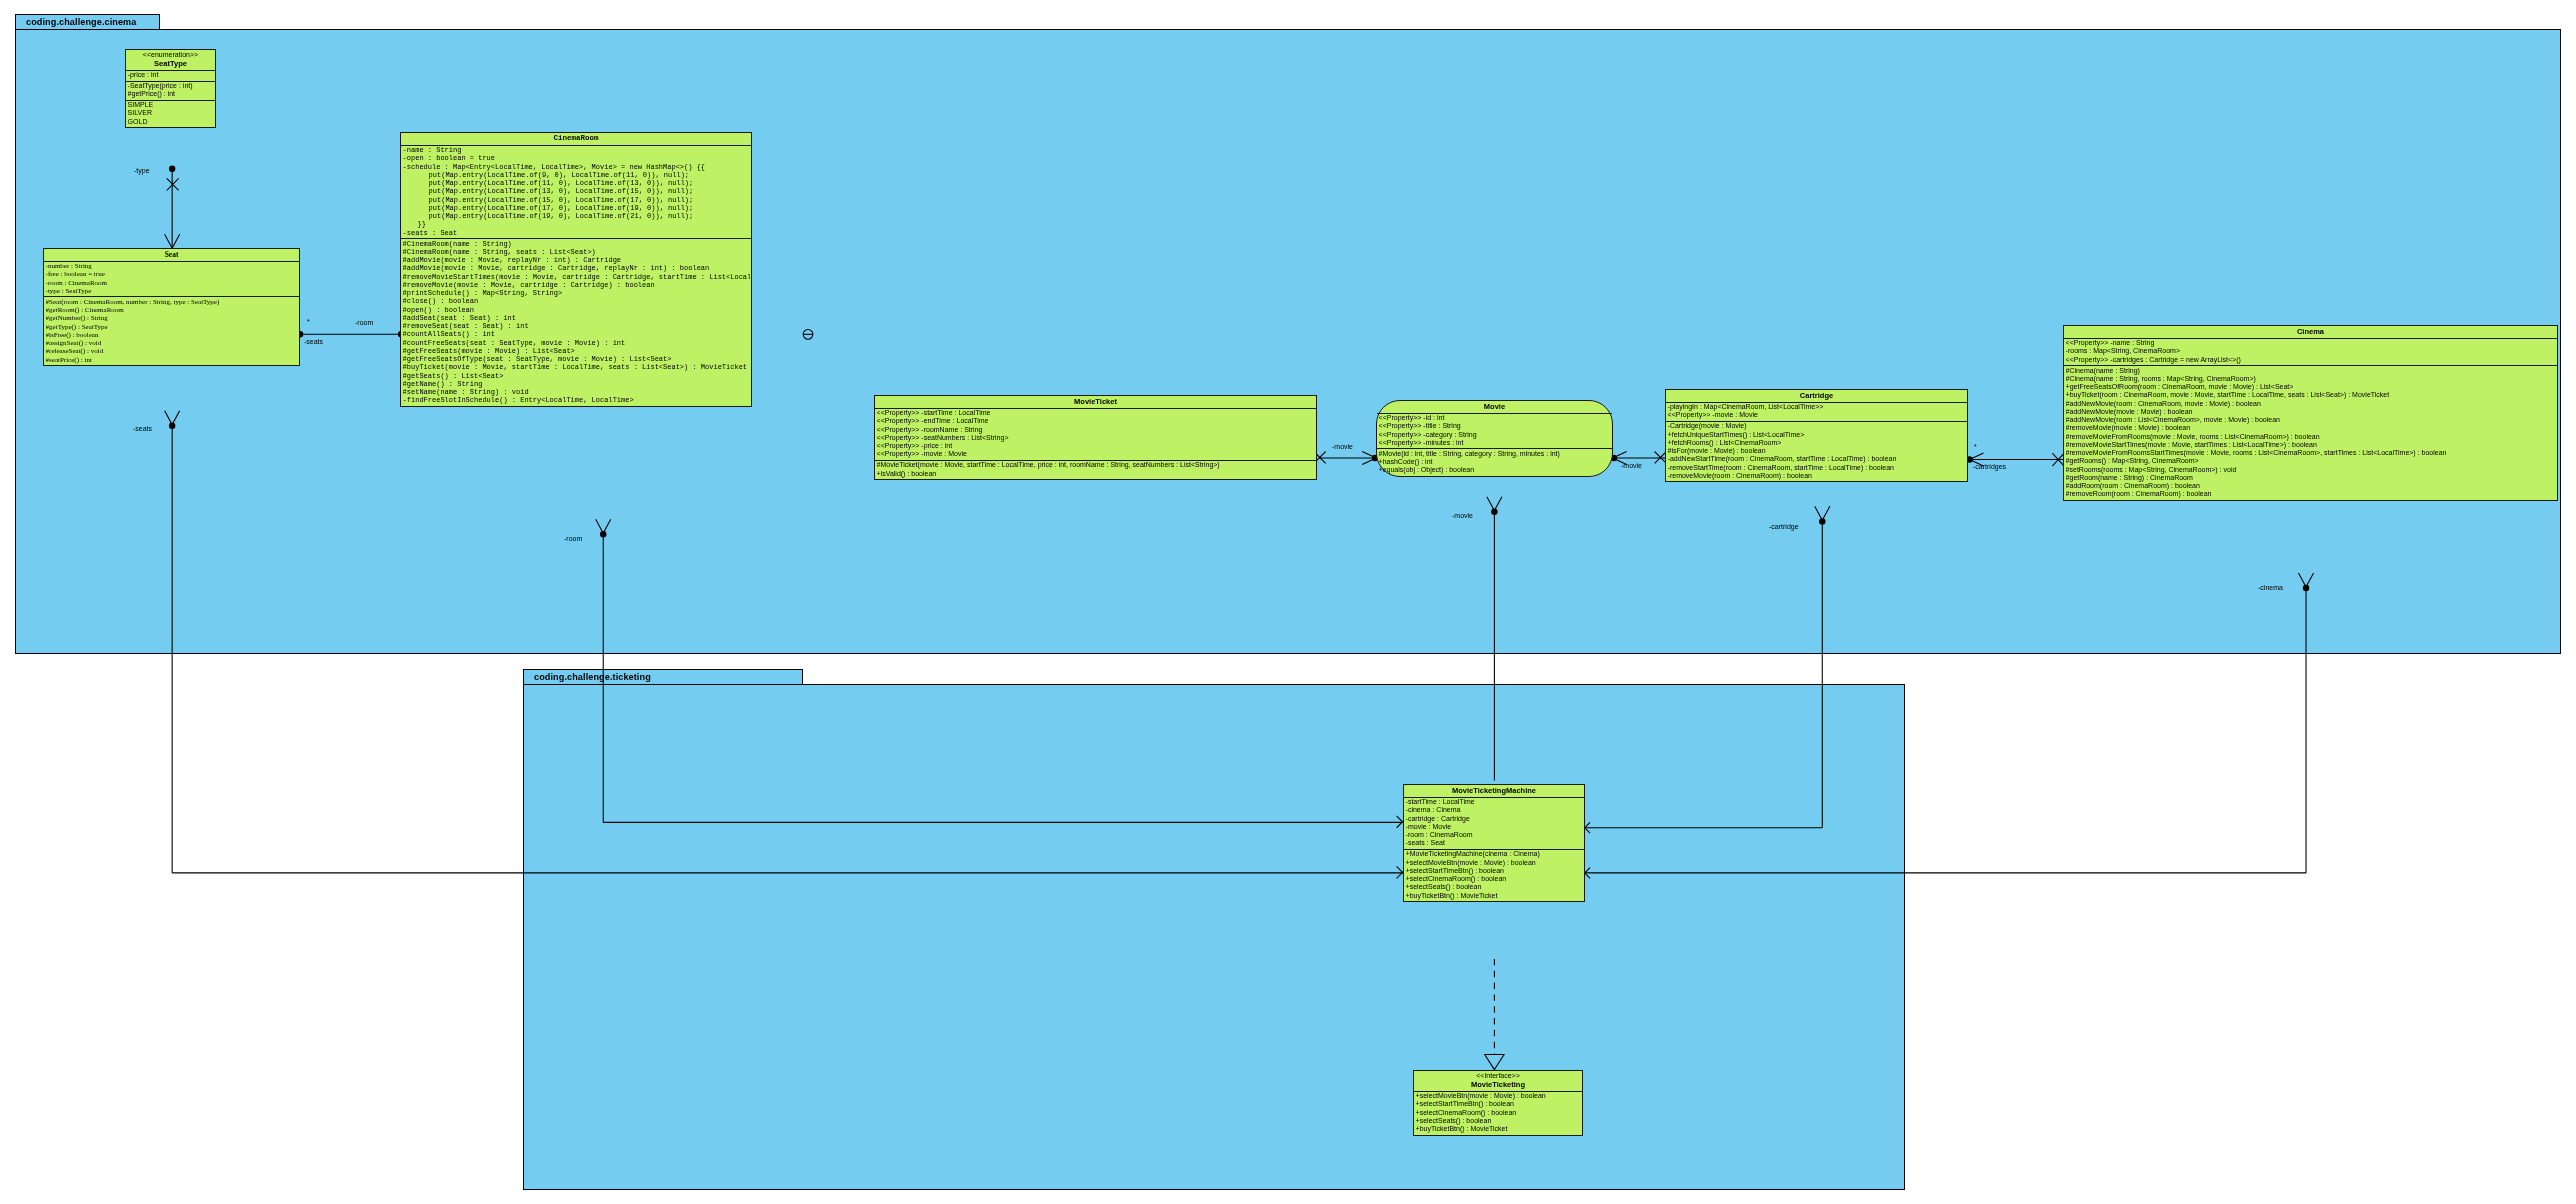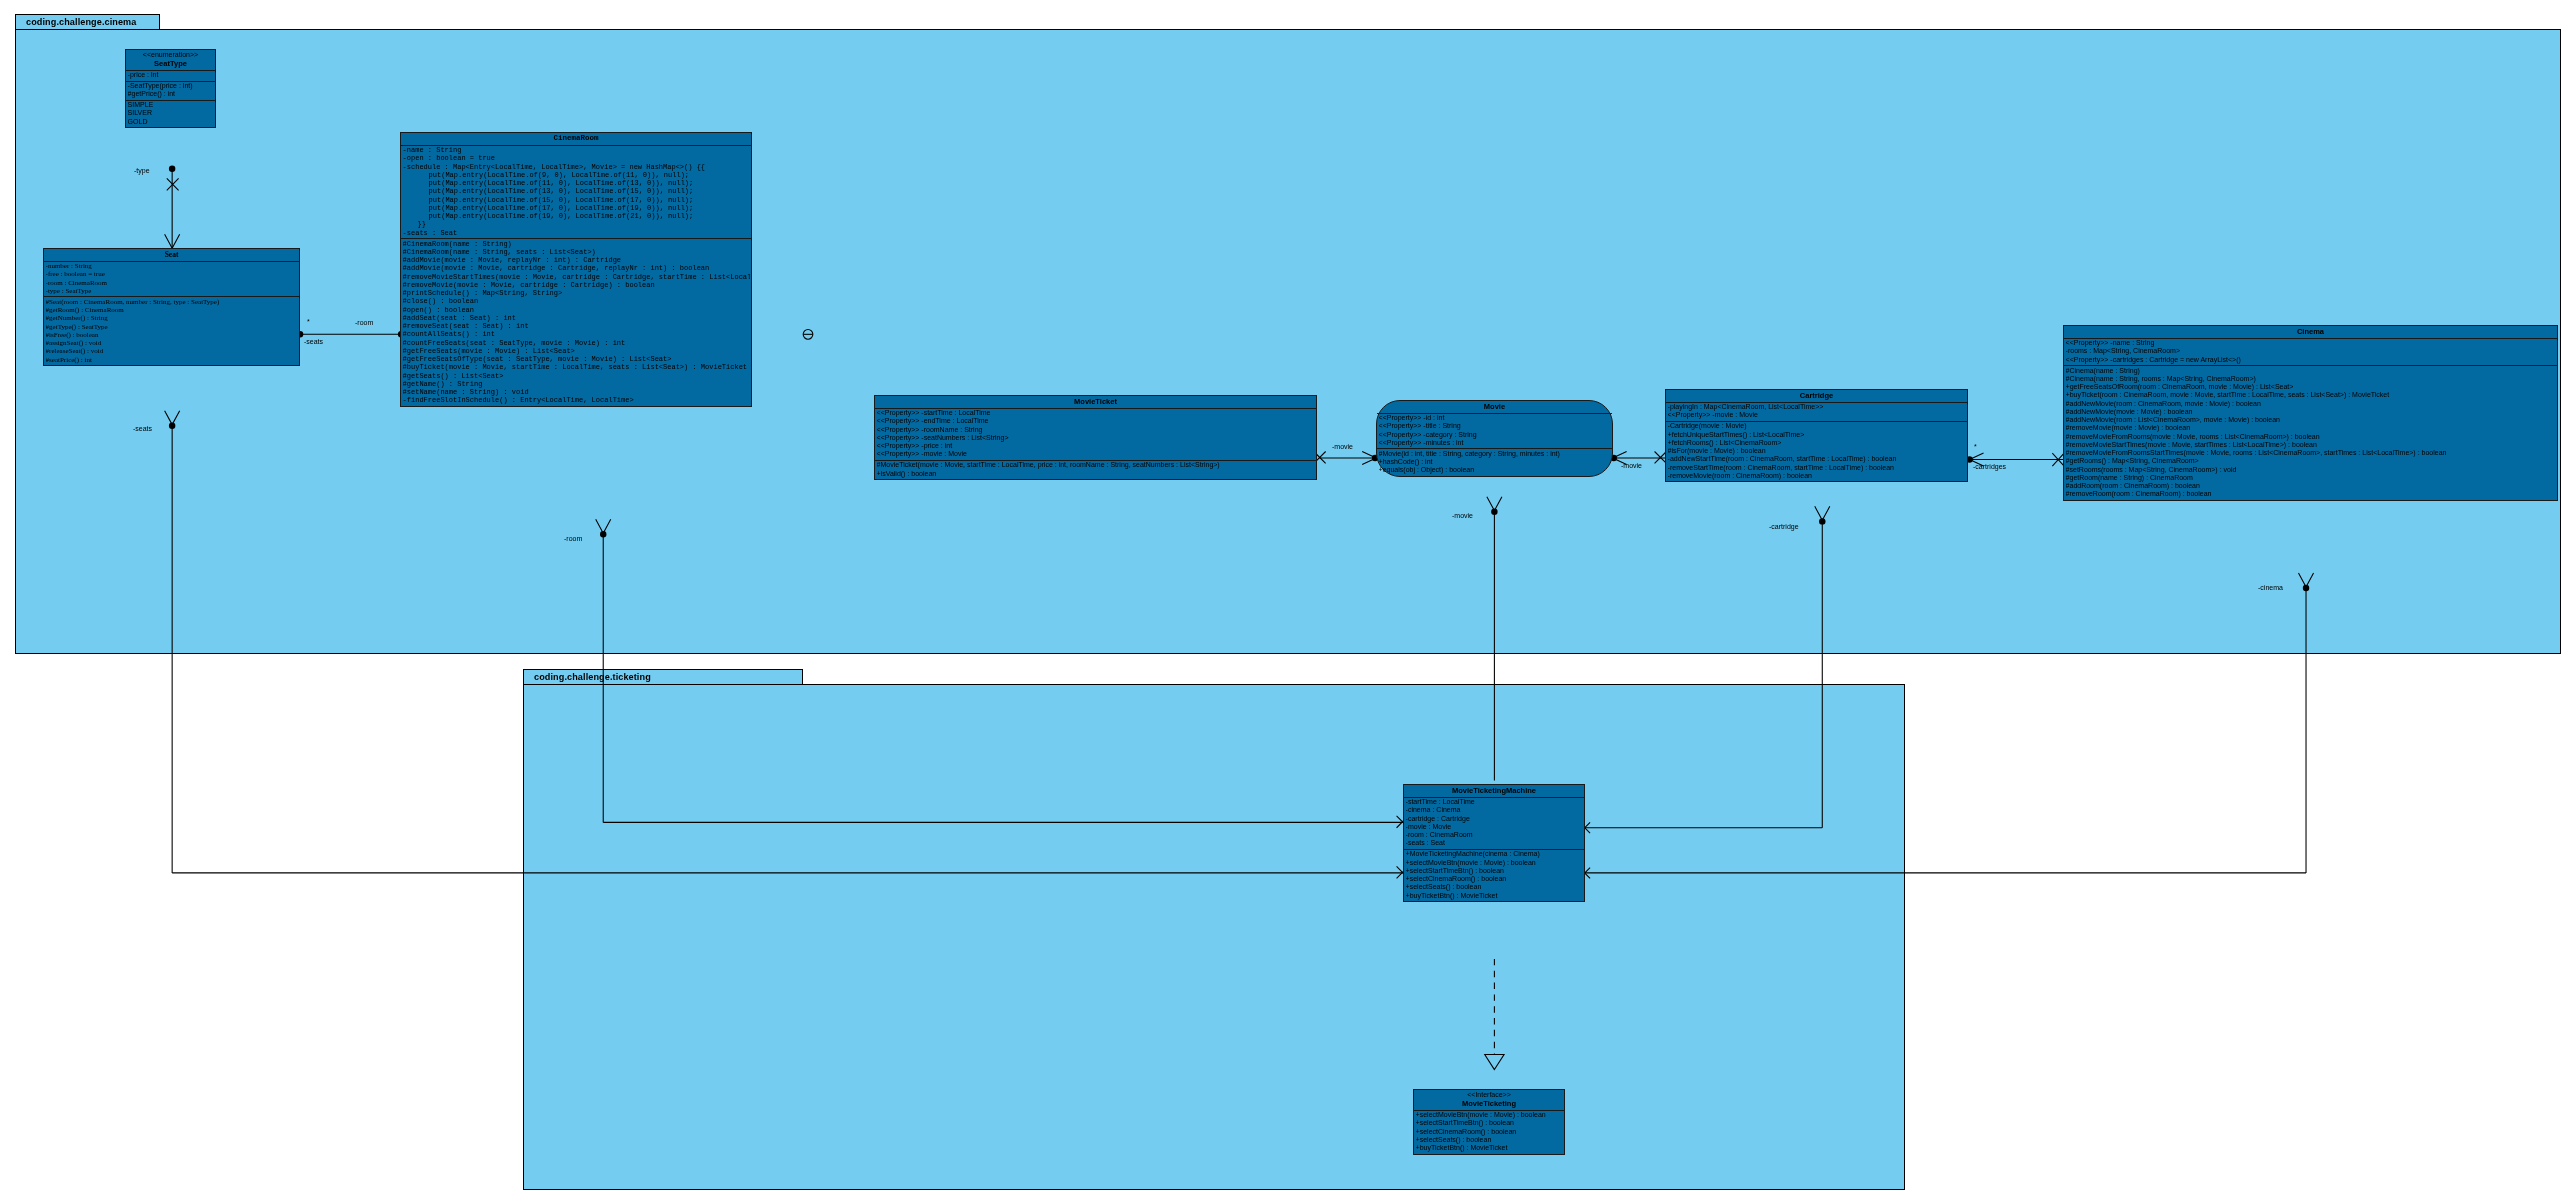--- a/index.html
+++ b/index.html
@@ -53,21 +53,21 @@
     font-size: 9.1px;
     font-weight: bold;
     color: #000;
     letter-spacing: 0.1px;
     z-index: 4;
   }
 
   
   .umlclass {
     position: absolute;
-    background: #0369a1;
+    background: #bef264;
     border: 1.1px solid #1a1a1a;
     box-sizing: border-box;
     z-index: 6;
     font-size: 7.3px;
     color: #000;
     line-height: 1.0;
   }
   .cls-header {
     border-bottom: 0.8px solid #1a1a1a;
     text-align: center;
@@ -392,21 +392,21 @@
     <div class="cls-section">
       <div class="cls-line">+MovieTicketingMachine(cinema : Cinema)</div>
       <div class="cls-line">+selectMovieBtn(movie : Movie) : boolean</div>
       <div class="cls-line">+selectStartTimeBtn() : boolean</div>
       <div class="cls-line">+selectCinemaRoom() : boolean</div>
       <div class="cls-line">+selectSeats() : boolean</div>
       <div class="cls-line">+buyTicketBtn() : MovieTicket</div>
     </div>
   </div>
 
-  <div class="umlclass" style="left:1413px; top:1070px; width:152px;margin-top:19px;">
+  <div class="umlclass" style="left:1413px; top:1070px; width:170px;">
     <div class="cls-header">
       <div class="cls-stereo">&lt;&lt;Interface&gt;&gt;</div>
       <div class="cls-name">MovieTicketing</div>
     </div>
     <div class="cls-section">
       <div class="cls-line">+selectMovieBtn(movie : Movie) : boolean</div>
       <div class="cls-line">+selectStartTimeBtn() : boolean</div>
       <div class="cls-line">+selectCinemaRoom() : boolean</div>
       <div class="cls-line">+selectSeats() : boolean</div>
       <div class="cls-line">+buyTicketBtn() : MovieTicket</div>

